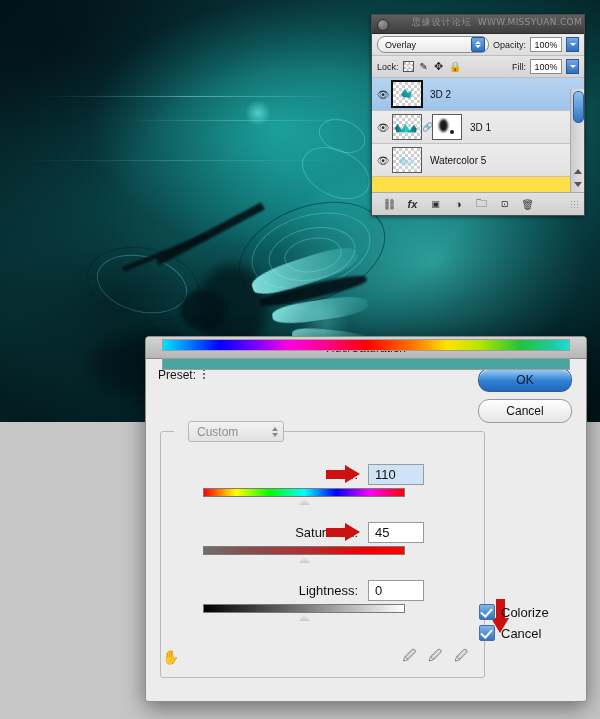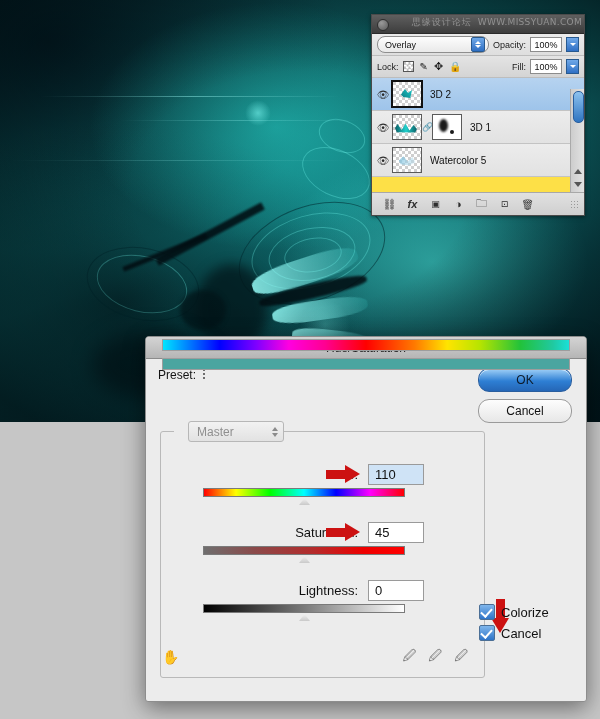--- a/index.html
+++ b/index.html
@@ -382,21 +382,21 @@
     </div>
 
     <div class="btns">
       <div class="btn ok">OK</div>
       <div class="btn cancel">Cancel</div>
     </div>
 
     <div class="group"></div>
     <div class="group-gap"></div>
     <div class="master-combo">
-      <span>Master</span>
+      <span>Custom</span>
       <span class="ma">
           <b class="up"></b>
           <b class="dn"></b>
         </span>
     </div>
 
     <div class="slider-block" style="top:104px;">
       <div class="srow">
         <span class="slabel">Hue:</span>
         <span class="sval hl">110</span>

